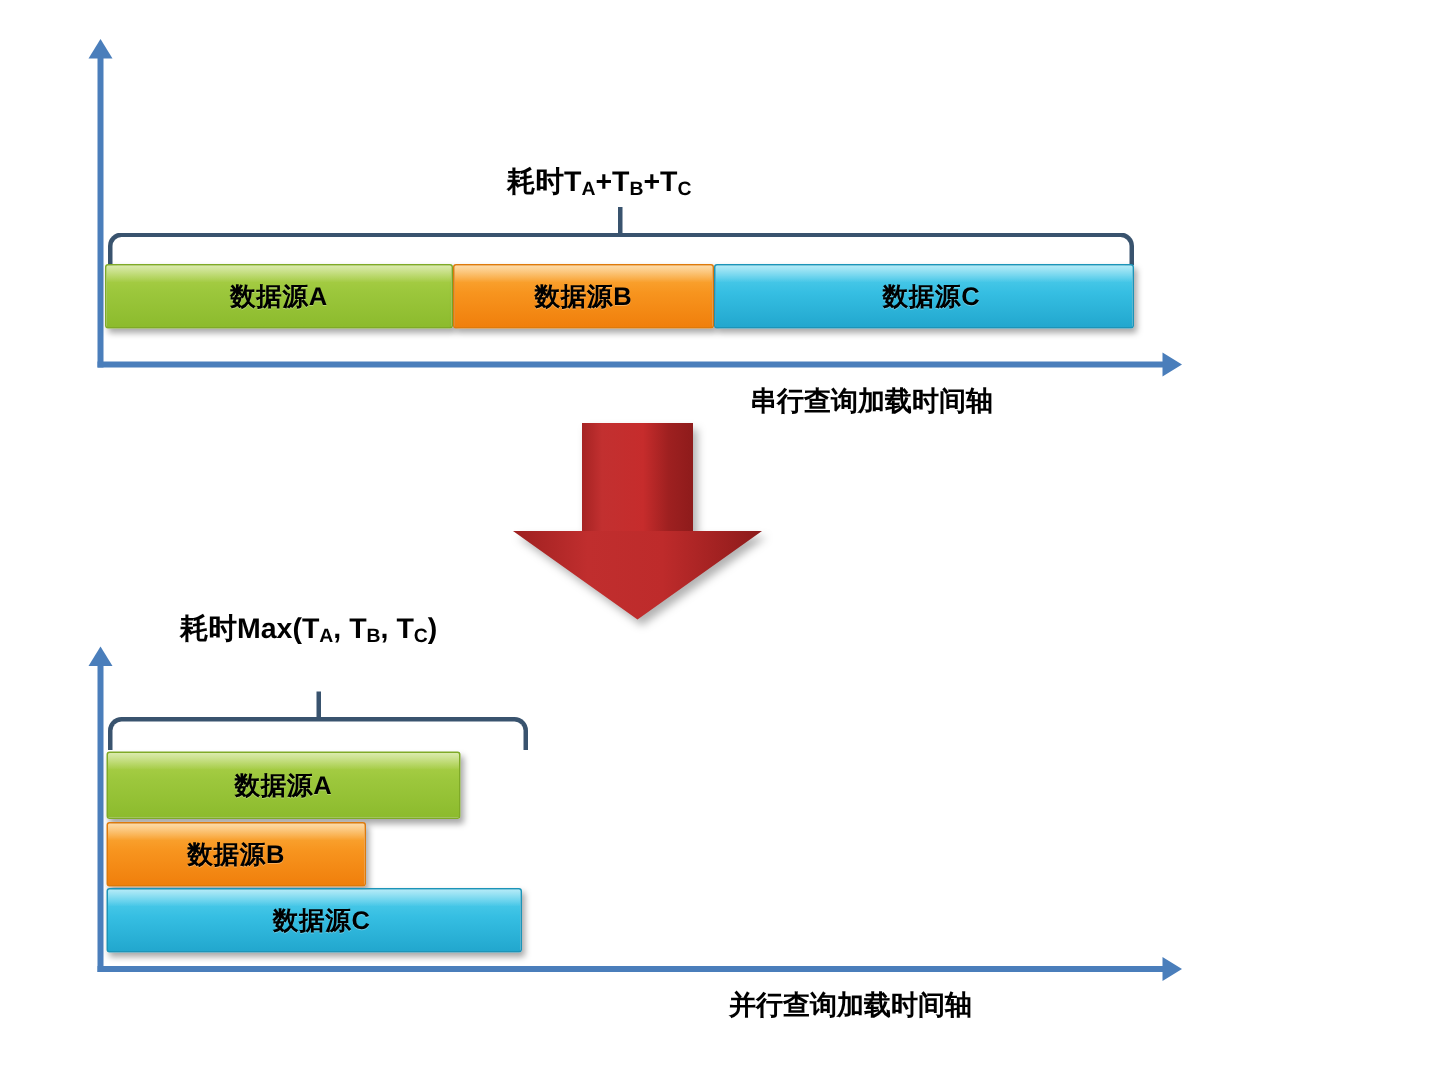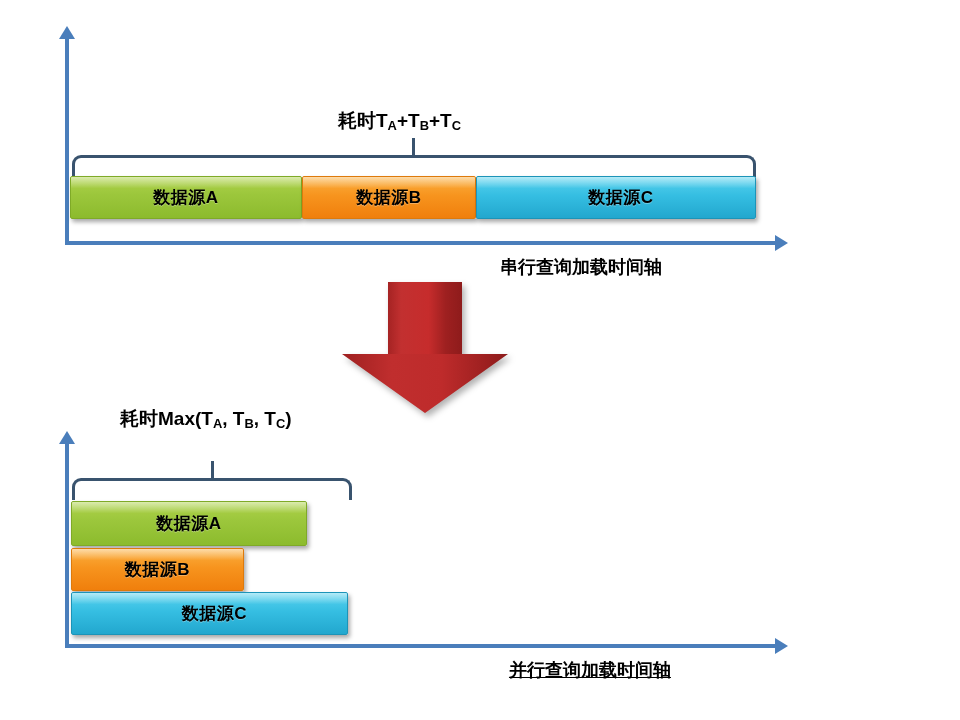--- a/index.html
+++ b/index.html
@@ -207,16 +207,16 @@
     <div class="bar green" style="left:71px; top:501px; width:236px; height:45px;">
       <span class="bar-label">数据源A</span>
     </div>
     <div class="bar orange" style="left:71px; top:548px; width:173px; height:43px;">
       <span class="bar-label">数据源B</span>
     </div>
     <div class="bar blue" style="left:71px; top:592px; width:277px; height:43px;">
       <span class="bar-label">数据源C</span>
     </div>
 
-    <div class="axis-caption" style="left:509px; top:658px;text-decoration:underline;">并行查询加载时间轴</div>
+    <div class="axis-caption" style="left:486px; top:658px;">并行查询加载时间轴</div>
   </div>
 
 </div>
 
 </body></html>

